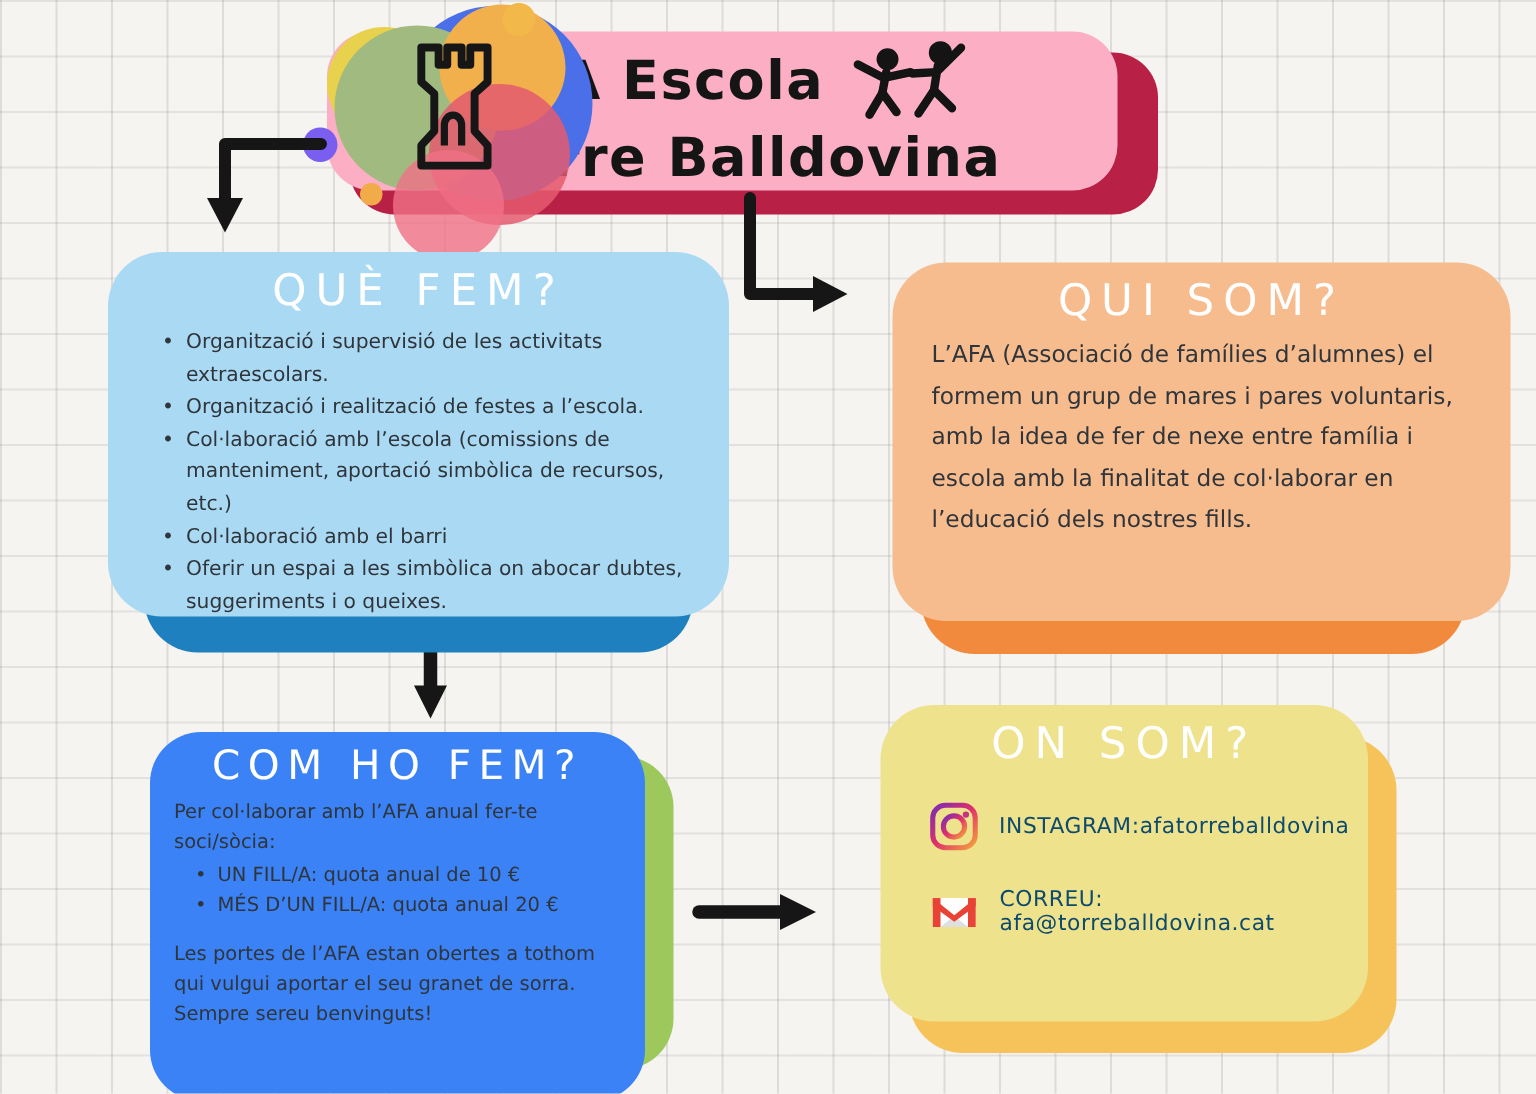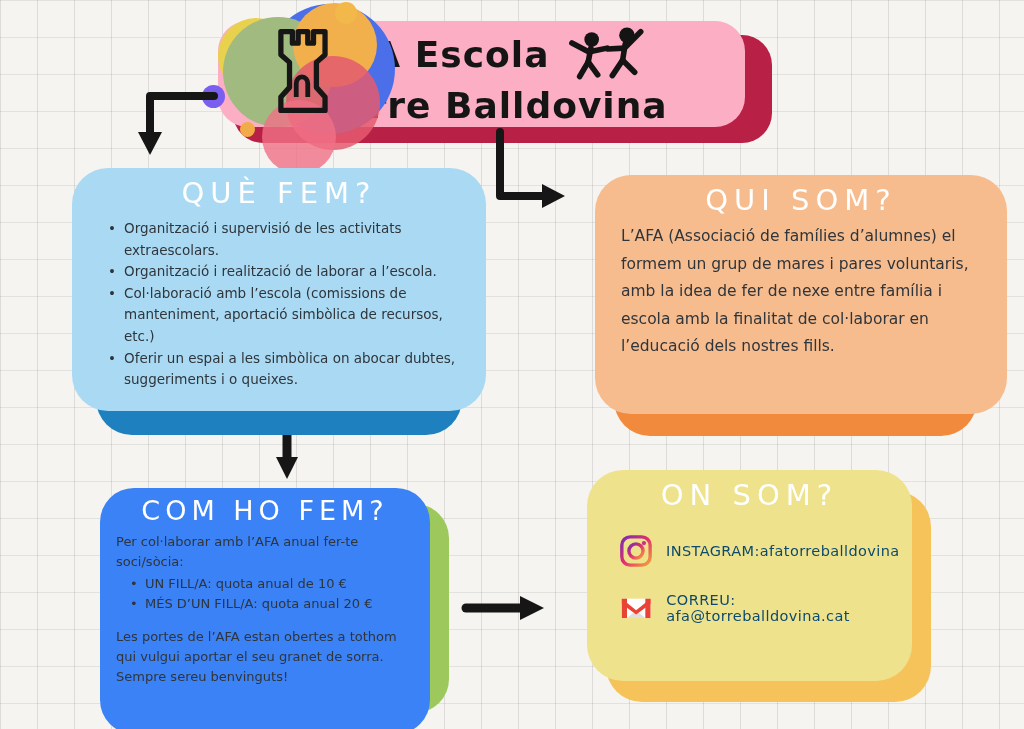--- a/index.html
+++ b/index.html
@@ -120,22 +120,23 @@
 <svg class="abs arrow" style="left:456px;top:586px" width="104" height="44">
   <path d="M10 22 H66" stroke="#161616" stroke-width="9" fill="none" stroke-linecap="round"></path>
   <polygon points="64,10 64,34 88,22" fill="#161616"></polygon>
 </svg>
 
 <div class="abs box-shadow blue-shadow"></div>
 <div class="abs card blue-card">
   <h2>QUÈ FEM?</h2>
   <ul>
     <li>Organització i supervisió de les activitats extraescolars.</li>
-    <li>Organització i realització de laborar a l’escola.</li>
+    <li>Organització i realització de festes a l’escola.</li>
     <li>Col·laboració amb l’escola (comissions de manteniment, aportació simbòlica de recursos, etc.)</li>
+    <li>Col·laboració amb el barri</li>
     <li>Oferir un espai a les simbòlica on abocar dubtes, suggeriments i o queixes.</li>
   </ul>
 </div>
 
 <div class="abs box-shadow orange-shadow"></div>
 <div class="abs card orange-card">
   <h2>QUI SOM?</h2>
   <p>L’AFA (Associació de famílies d’alumnes) el formem un grup de mares i pares voluntaris, amb la idea de fer de nexe entre família i escola amb la finalitat de col·laborar en l’educació dels nostres fills.</p>
 </div>
 

